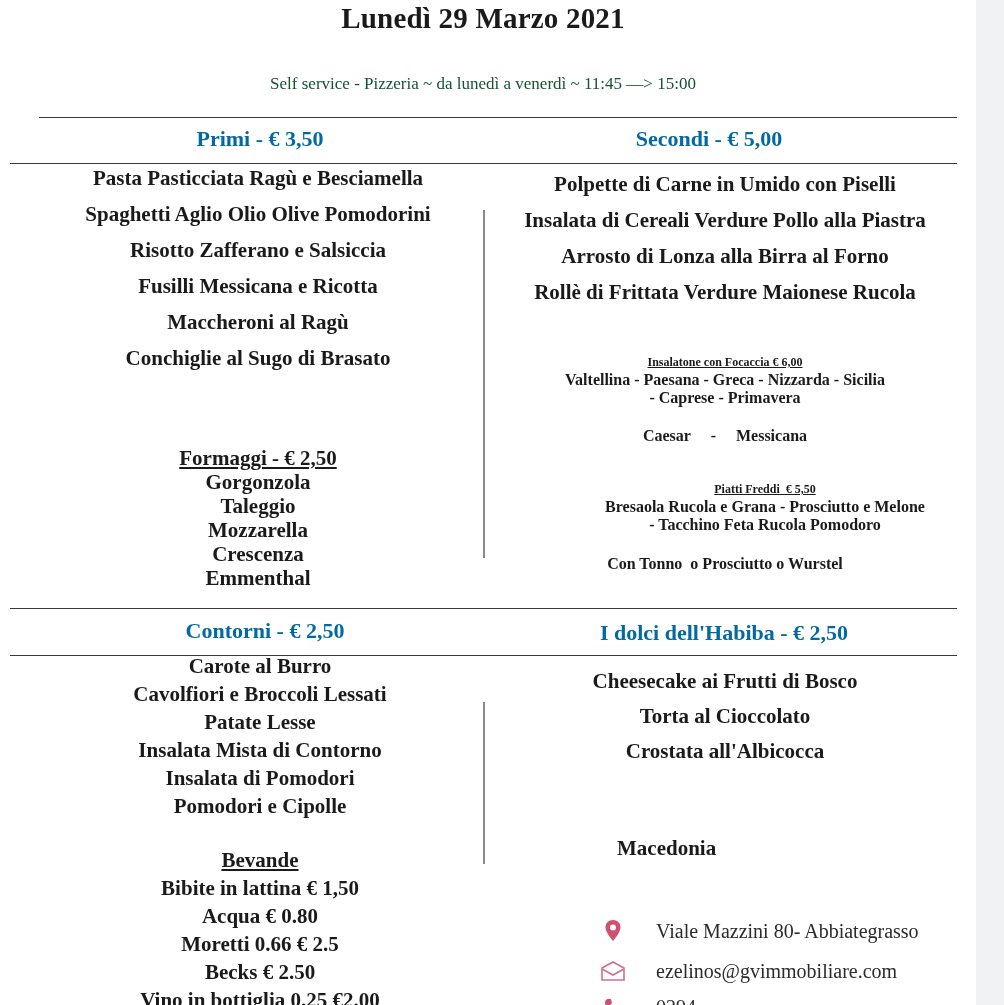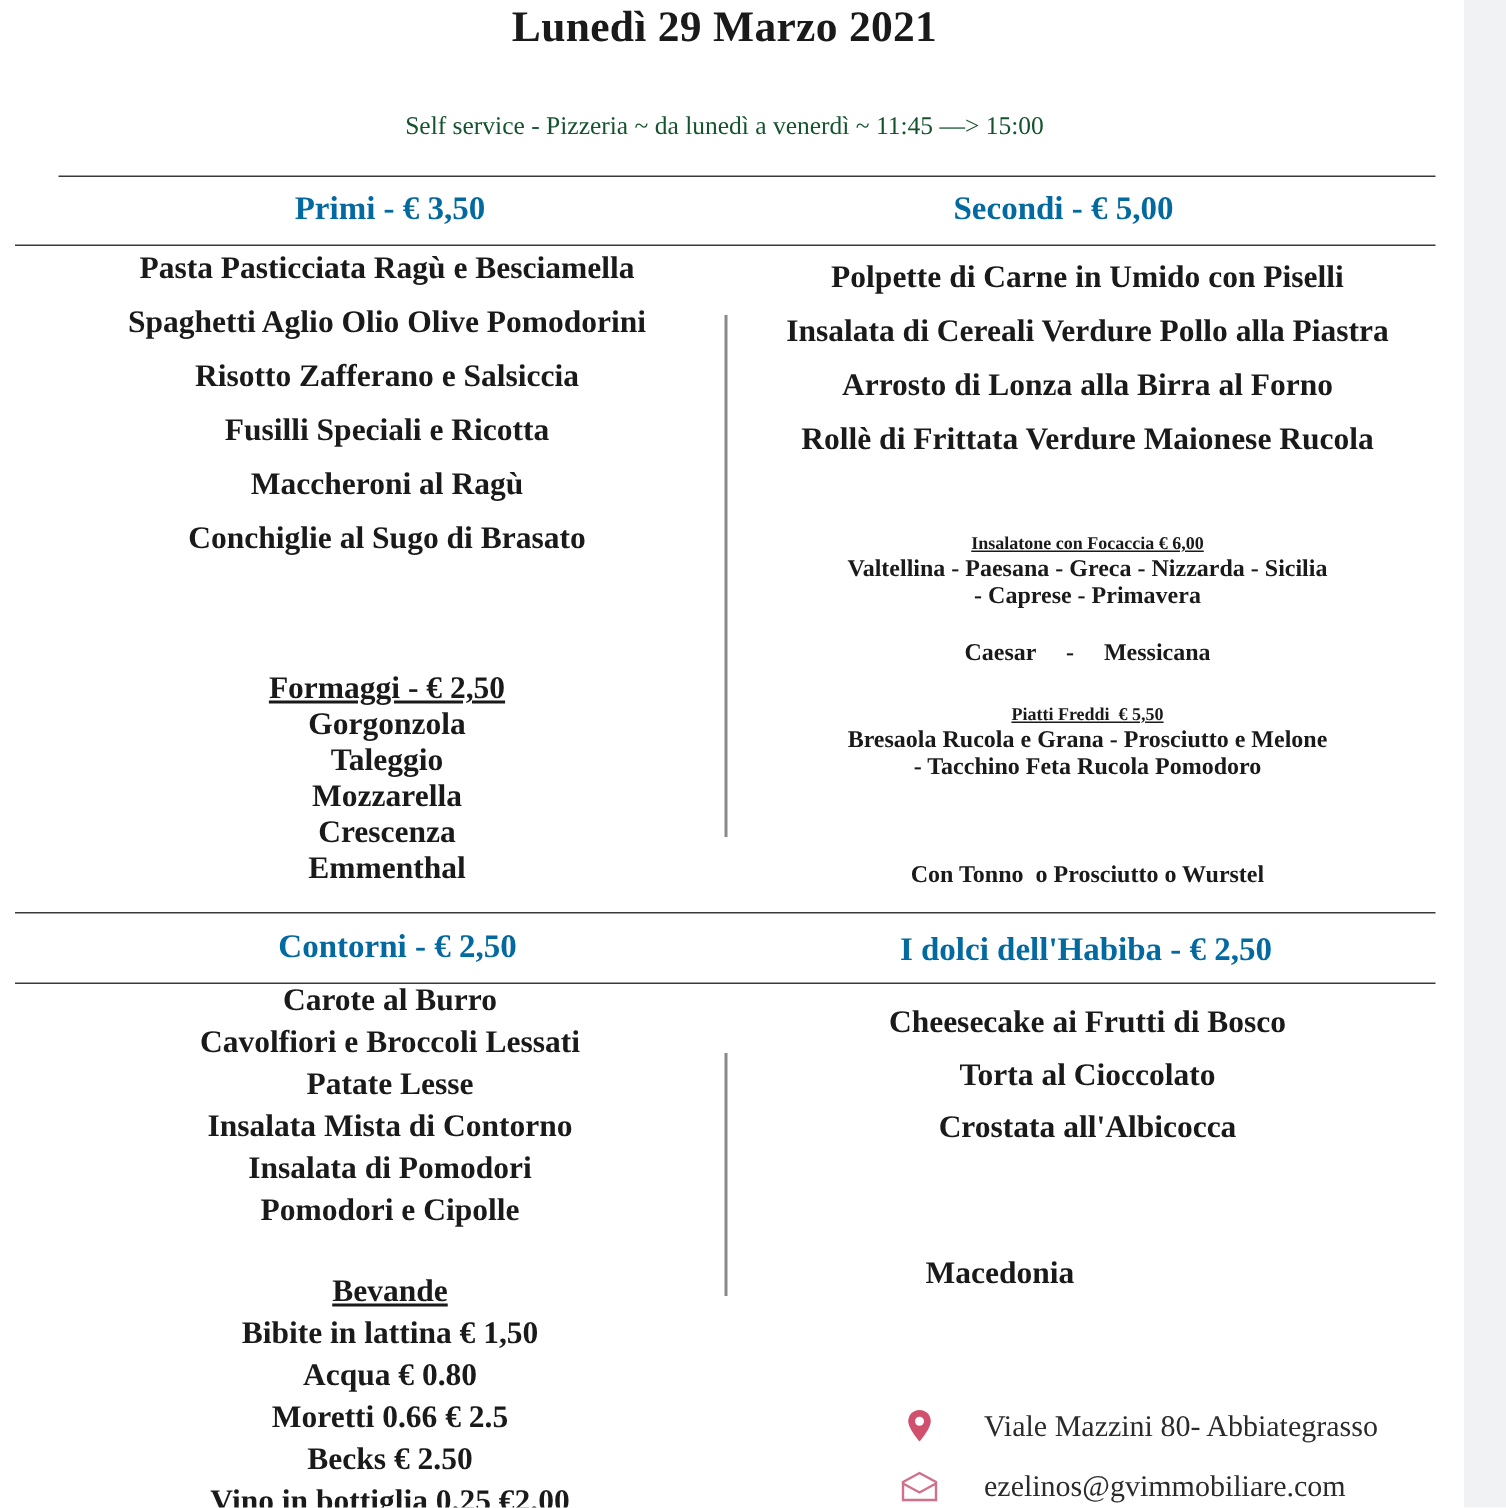--- a/index.html
+++ b/index.html
@@ -33,21 +33,21 @@
     }
     .item-tight { font-weight: bold; font-size: 21px; line-height: 24px; white-space: nowrap; }
     .item-tight2 { font-weight: bold; font-size: 21px; line-height: 28px; white-space: nowrap; }
     .sub-head {
       font-weight: bold; font-size: 12px; text-decoration: underline; line-height: 18px; white-space: nowrap;
     }
     .sub-body {
       font-weight: bold; font-size: 16px; line-height: 18px; white-space: nowrap;
     }
     .underline { text-decoration: underline; }
-    .contact-row { display: flex; align-items: center; margin-top: 20px; }
+    .contact-row { display: flex; align-items: center; }
     .contact-text { font-size: 20px; color: #2b2b2b; white-space: nowrap; }
     .icon-wrap { width: 30px; height: 26px; display: flex; align-items: center; justify-content: center; }
   </style>
 </head>
 <body>
 
 <div class="right-strip"></div>
 
 <div class="abs center title">Lunedì 29 Marzo 2021</div>
 <div class="abs center subtitle">Self service - Pizzeria ~ da lunedì a venerdì ~ 11:45 —&gt; 15:00</div>
@@ -58,21 +58,21 @@
 <div class="abs hrule" style="left:10px; width:947px; top:655px;"></div>
 
 <div class="abs vrule" style="left:483px; top:210px; height:348px;"></div>
 <div class="abs vrule" style="left:483px; top:702px; height:162px;"></div>
 
 <div class="abs center section-head" style="left:30px; width:460px; top:126px;">Primi - € 3,50</div>
 <div class="abs center" style="left:10px; width:496px; top:160px;">
   <div class="item">Pasta Pasticciata Ragù e Besciamella</div>
   <div class="item">Spaghetti Aglio Olio Olive Pomodorini</div>
   <div class="item">Risotto Zafferano e Salsiccia</div>
-  <div class="item">Fusilli Speciali e Ricotta</div>
+  <div class="item">Fusilli Messicana e Ricotta</div>
   <div class="item">Maccheroni al Ragù</div>
   <div class="item">Conchiglie al Sugo di Brasato</div>
 </div>
 
 <div class="abs center" style="left:58px; width:400px; top:446px;">
   <div class="item-tight underline">Formaggi - € 2,50</div>
   <div class="item-tight">Gorgonzola</div>
   <div class="item-tight">Taleggio</div>
   <div class="item-tight">Mozzarella</div>
   <div class="item-tight">Crescenza</div>
@@ -90,28 +90,28 @@
 <div class="abs center" style="left:486px; width:478px; top:353px;">
   <div class="sub-head">Insalatone con Focaccia € 6,00</div>
   <div class="sub-body">Valtellina - Paesana - Greca - Nizzarda - Sicilia</div>
   <div class="sub-body">- Caprese - Primavera</div>
 </div>
 
 <div class="abs center" style="left:486px; width:478px; top:427px;">
   <div class="sub-body" style="white-space:pre;">Caesar     -     Messicana</div>
 </div>
 
-<div class="abs center" style="left:486px; width:478px; top:467px;">
+<div class="abs center" style="left:486px; width:478px; top:480px;padding-left:40px;">
   <div class="sub-head" style="white-space:pre;">Piatti Freddi  € 5,50</div>
   <div class="sub-body">Bresaola Rucola e Grana - Prosciutto e Melone</div>
   <div class="sub-body">- Tacchino Feta Rucola Pomodoro</div>
 </div>
 
 <div class="abs center" style="left:486px; width:478px; top:555px;">
-  <div class="sub-body" style="margin-top:20px; white-space:pre;">Con Tonno  o Prosciutto o Wurstel</div>
+  <div class="sub-body" style="margin-top:0; white-space:pre;">Con Tonno  o Prosciutto o Wurstel</div>
 </div>
 
 <div class="abs center section-head" style="left:30px; width:470px; top:618px;">Contorni - € 2,50</div>
 <div class="abs center" style="left:10px; width:500px; top:652px;">
   <div class="item-tight2">Carote al Burro</div>
   <div class="item-tight2">Cavolfiori e Broccoli Lessati</div>
   <div class="item-tight2">Patate Lesse</div>
   <div class="item-tight2">Insalata Mista di Contorno</div>
   <div class="item-tight2">Insalata di Pomodori</div>
   <div class="item-tight2">Pomodori e Cipolle</div>

